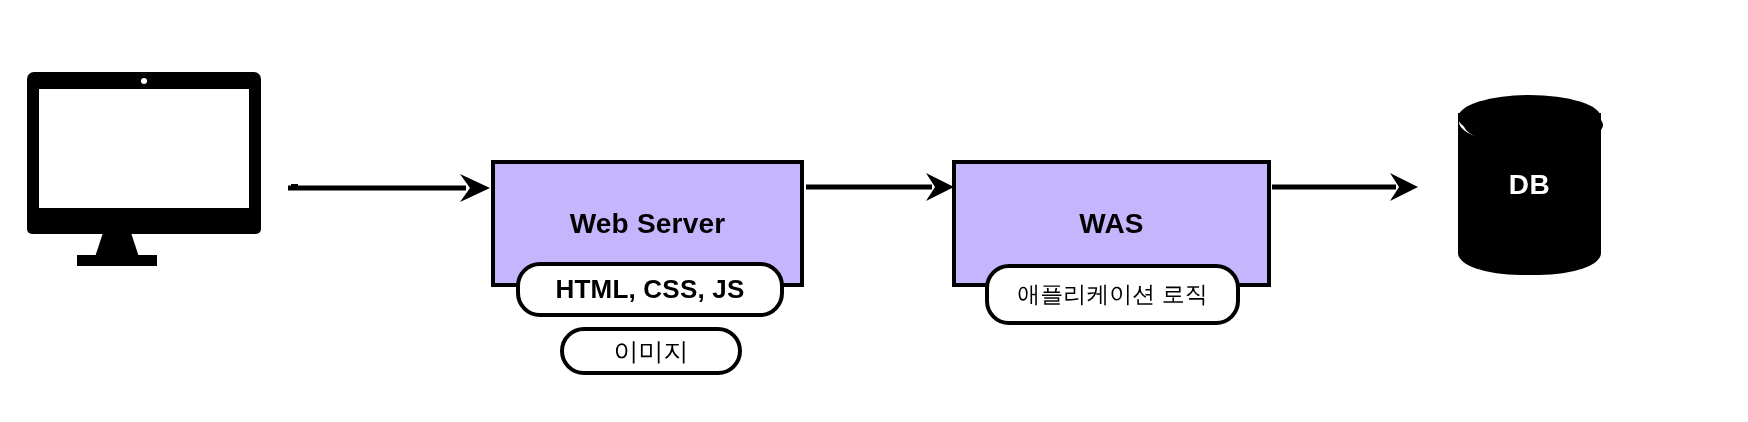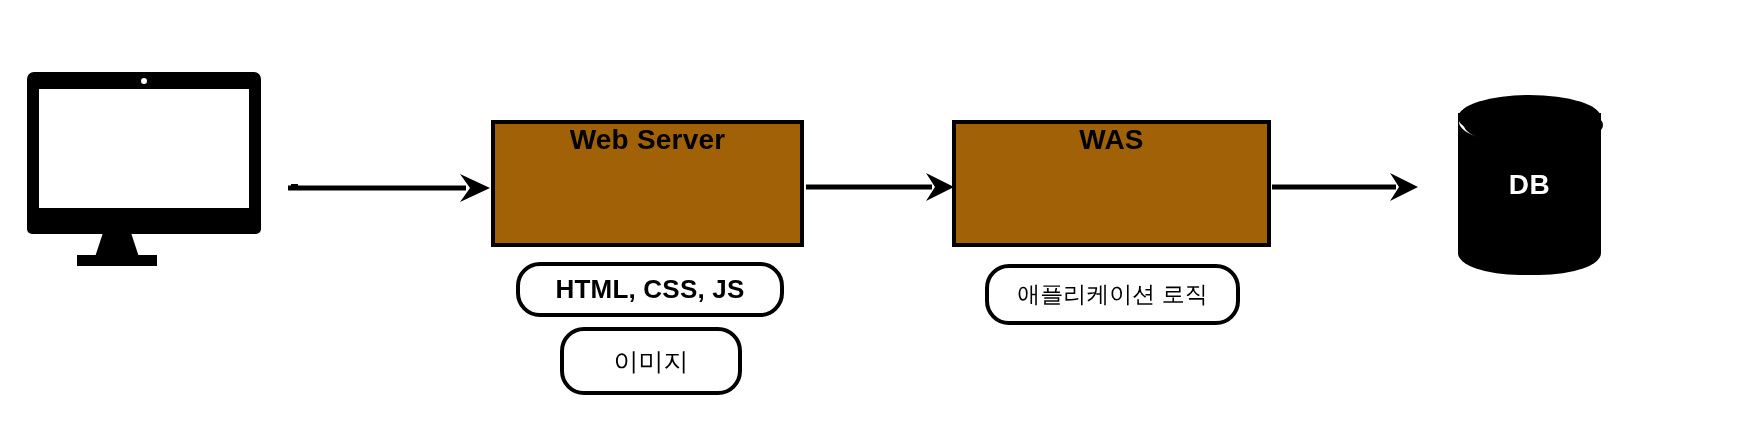--- a/index.html
+++ b/index.html
@@ -72,26 +72,27 @@
     left: 291px;
     top: 184px;
     width: 7px;
     height: 6px;
     background: #000000;
   }
 
   
   .proc-box {
     position: absolute;
-    background: #a16207;
+    background: #c4b5fd;
     border: 4px solid #000000;
     box-sizing: border-box;
     display: flex;
-    align-items: flex-start;
+    align-items: center;
     justify-content: center;
+    margin-top: 40px;
   }
   .proc-box .proc-label {
     font-size: 28px;
     font-weight: bold;
     color: #000000;
     letter-spacing: 0.2px;
     white-space: nowrap;
   }
   #box-webserver {
     left: 491px;
@@ -129,21 +130,21 @@
   }
   #tag-html .tag-label {
     font-size: 26px;
     font-weight: bold;
     letter-spacing: 0.2px;
   }
   #tag-image {
     left: 560px;
     top: 327px;
     width: 182px;
-    height: 68px;
+    height: 48px;
   }
   #tag-image .tag-label {
     font-size: 25px;
     font-weight: normal;
   }
   #tag-applogic {
     left: 985px;
     top: 264px;
     width: 255px;
     height: 61px;

